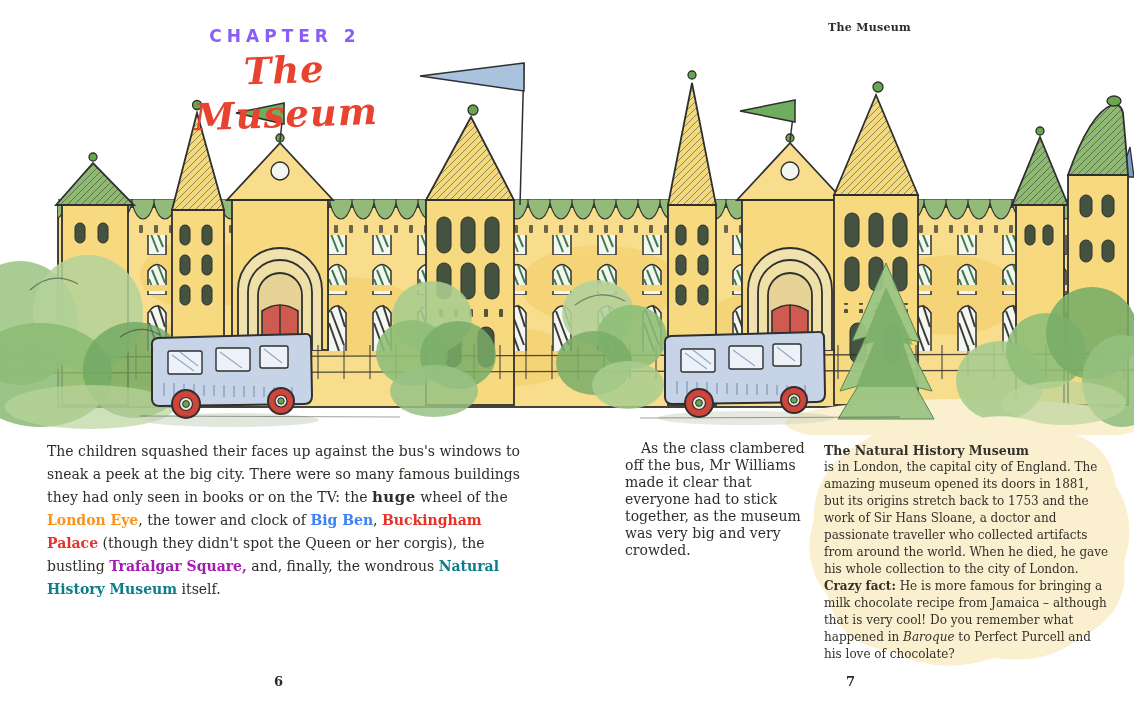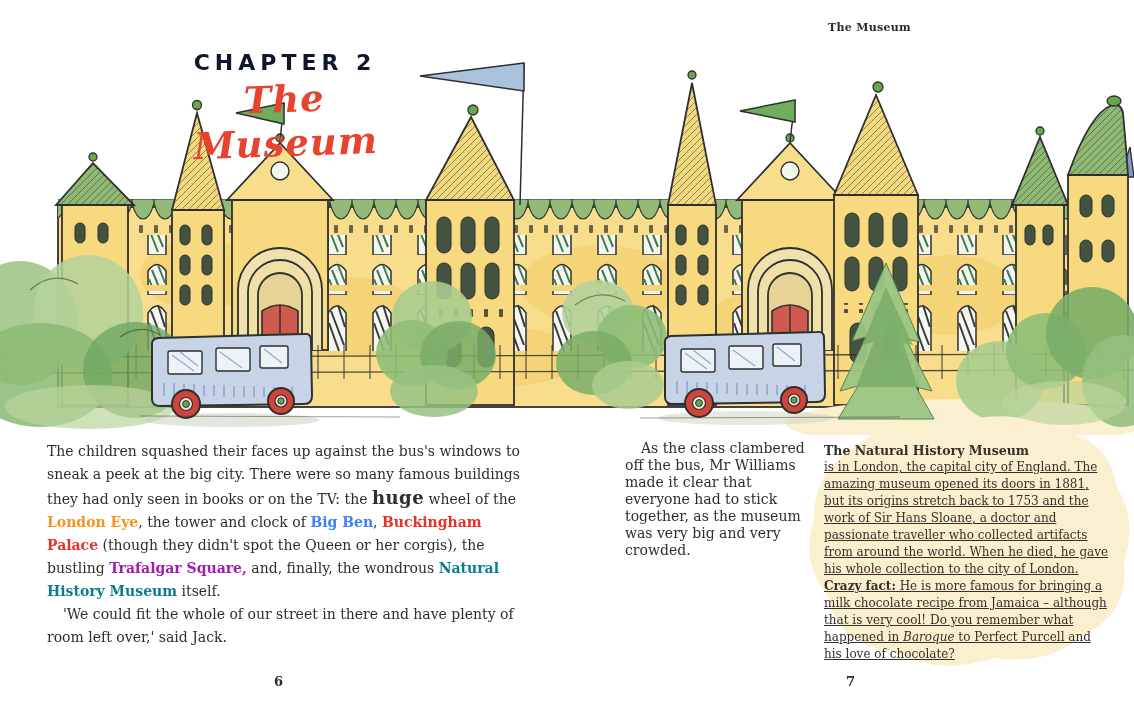--- a/index.html
+++ b/index.html
@@ -5,41 +5,41 @@
   html,body{margin:0;padding:0;}
   body{
     width:1134px;height:709px;position:relative;background:#ffffff;
     font-family:"DejaVu Serif", serif;color:#322d28;overflow:hidden;
   }
   .abs{position:absolute;}
   
   .running-head{left:828px;top:21px;font-size:11px;font-weight:bold;color:#2b2b2b;letter-spacing:.3px;}
   
   .chapter{left:180px;top:26px;width:210px;text-align:center;z-index:5;}
-  .chapter-kicker{font-family:"DejaVu Sans",sans-serif;font-weight:700;font-size:22px;letter-spacing:5px;color:#0f172a;margin-top:24px;}
+  .chapter-kicker{font-family:"DejaVu Sans",sans-serif;font-weight:700;font-size:17px;letter-spacing:5px;color:#8b5cf6;}
   .chapter-title{font-style:italic;font-weight:bold;font-size:37px;color:#e8432e;transform:rotate(-2deg);margin-top:2px;letter-spacing:1px;}
   
   .illo{left:0;top:55px;z-index:1;}
   
   .story-left{left:47px;top:440px;width:478px;font-size:14px;line-height:23px;}
   .story-mid{left:625px;top:440px;width:186px;font-size:14px;line-height:17px;}
   .story-left p,.story-mid p{margin:0;}
   .indent{text-indent:16px;}
-  b.huge{font-size:18px;letter-spacing:.5px;}
+  b.huge{font-size:15px;letter-spacing:.5px;}
   .c-orange{color:#f7941e;font-weight:bold;}
   .c-purple{color:#3b82f6;font-weight:bold;}
   .c-red{color:#e63229;font-weight:bold;}
   .c-blue{color:#a21caf;font-weight:bold;}
   .c-teal{color:#0f7c8c;font-weight:bold;}
   
   .bubble{left:798px;top:412px;width:336px;height:268px;z-index:4;}
   .bubble svg{position:absolute;left:0;top:0;}
   .bubble-text{position:absolute;left:26px;top:30px;width:288px;text-align:left;font-size:12px;line-height:17px;color:#33302a;}
   .bubble-title{font-weight:bold;font-size:12.5px;}
-  .bubble-text p{margin:0;text-decoration:underline;}
+  .bubble-text p{margin:0;}
   
   .pagenum{font-size:13px;font-weight:600;color:#2e2a26;}
   .pn-left{left:274px;top:674px;}
   .pn-right{left:846px;top:674px;}
 </style>
 </head>
 <body>
 
 <div class="abs running-head">The Museum</div>
 
@@ -313,21 +313,20 @@
       <circle cx="794" cy="345" r="6" fill="#ece8df" stroke="#2f2f2f" stroke-width="1.2"></circle>
       <circle cx="794" cy="345" r="3.2" fill="#69a74e" stroke="#2f2f2f" stroke-width="1"></circle>
     </g>
   </g>
 
   <path d="M140,361 L400,362 M640,363 L900,362" stroke="#2f2f2f" stroke-width="0.9" opacity="0.5"></path>
 </svg>
 
 <div class="abs story-left">
   <p><span>The children squashed their faces up against the bus's windows to sneak a peek at the big city. There were so many famous buildings they had only seen in books or on the TV: the </span><b class="huge">huge</b><span> wheel of the </span><span class="c-orange">London Eye</span><span>, the tower and clock of </span><span class="c-purple">Big Ben</span><span>, </span><span class="c-red">Buckingham Palace</span><span> (though they didn't spot the Queen or her corgis), the bustling </span><span class="c-blue">Trafalgar Square,</span><span> and, finally, the wondrous </span><span class="c-teal">Natural History Museum</span><span> itself.</span></p>
-  <p class="indent">'We could fit the whole of our street in there and have plenty of room left over,' said Jack.</p>
 </div>
 
 <div class="abs story-mid">
   <p class="indent">As the class clambered off the bus, Mr Williams made it clear that everyone had to stick together, as the museum was very big and very crowded.</p>
 </div>
 
 <div class="abs bubble">
   <svg width="336" height="268" viewBox="0 0 336 268" aria-hidden="true">
     <path d="M64,30 Q100,4 158,12 Q210,-6 258,18 Q312,26 318,74 Q340,108 326,150 Q332,202 284,224 Q250,254 196,246 Q140,264 96,240 Q38,232 30,184 Q2,150 16,108 Q14,58 64,30 Z" fill="#faf0d0"></path>
   </svg>

